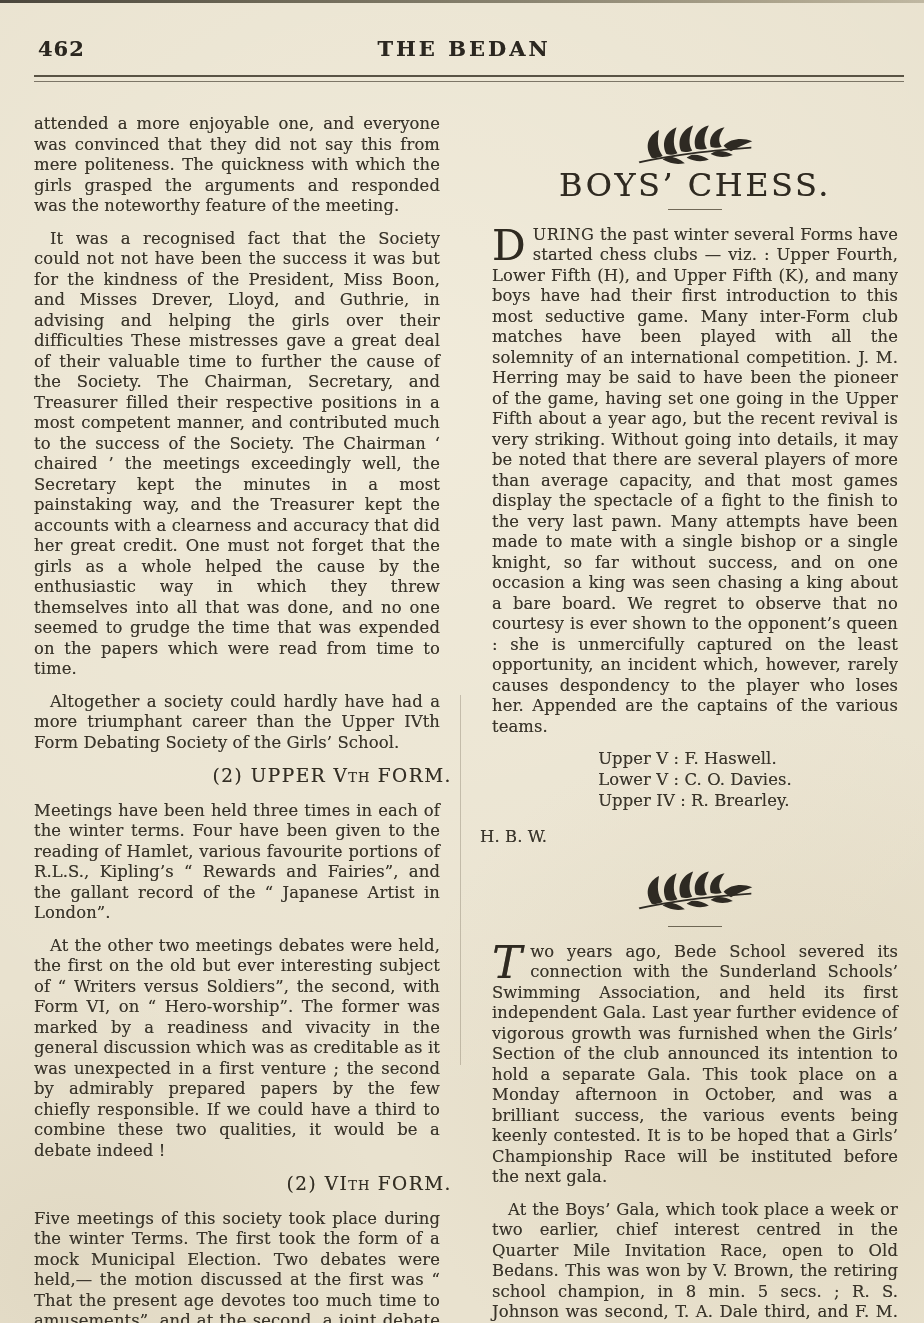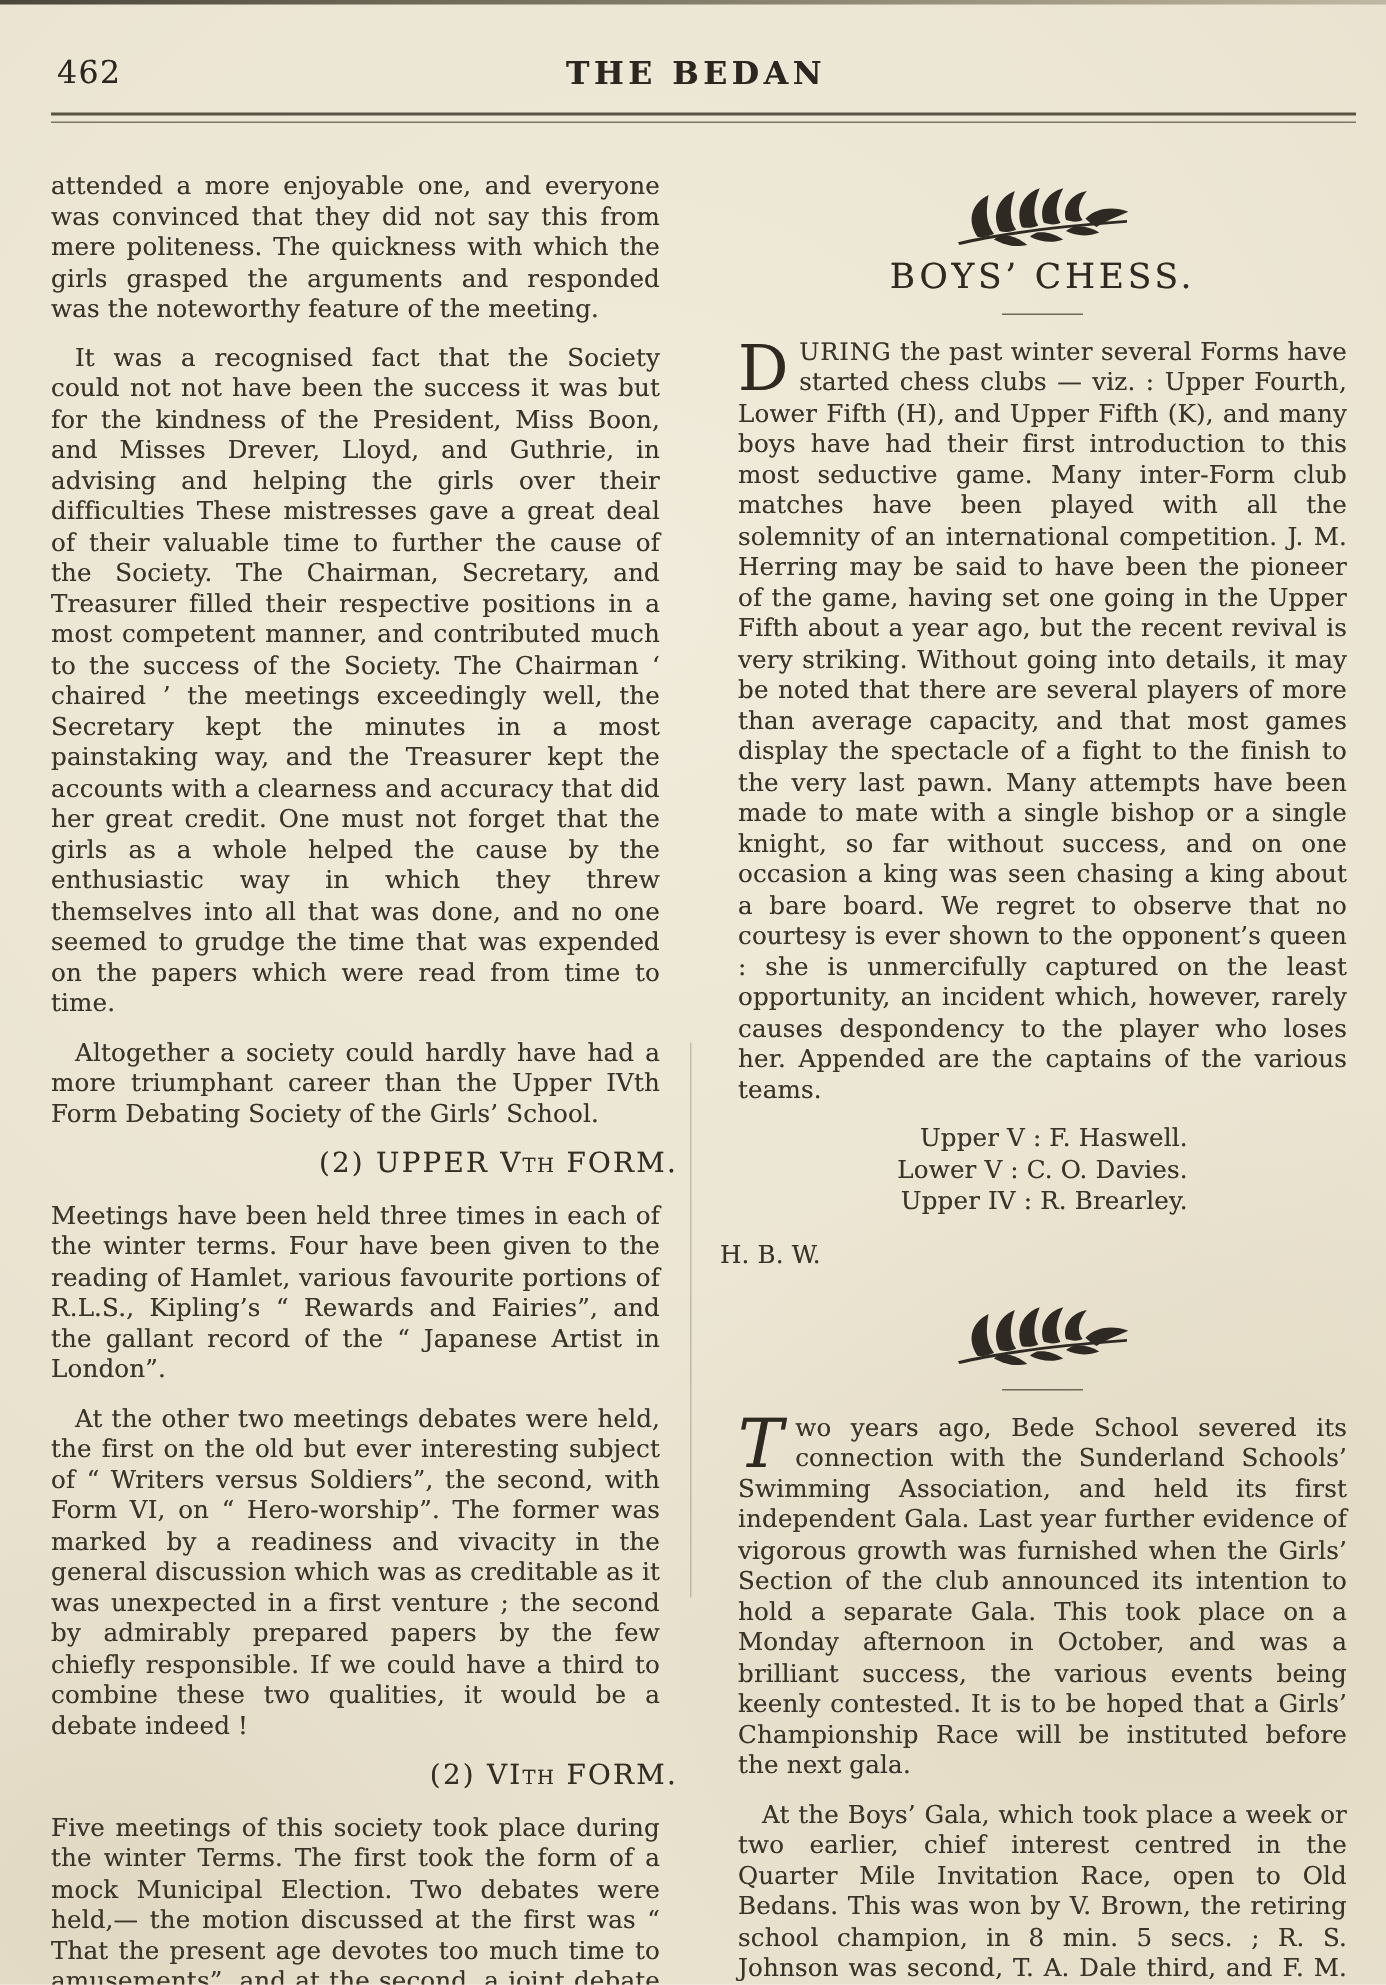--- a/index.html
+++ b/index.html
@@ -19,21 +19,21 @@
     text-shadow:0 0 0.4px rgba(57,52,42,0.55);
   }
   .scan-edge-top{
     position:absolute;top:0;left:0;right:0;height:3px;
     background:linear-gradient(to right,#2e2a22,#55503f 28%,#7a7460 58%,#a39a82 85%,#b8b09a);
     opacity:.85;
   }
   .masthead{position:relative;height:30px;margin-top:12px;}
   .page-num{
     position:absolute;left:16px;top:0;
-    font-size:21px;font-weight:normal;letter-spacing:1px;color:#2b2720;
+    font-size:21px;font-weight:bold;letter-spacing:1px;color:#2b2720;
   }
   .journal-title{
     position:absolute;left:0;right:0;top:0;margin:0;text-align:center;
     font-size:21px;font-weight:bold;letter-spacing:3px;color:#2b2720;
   }
   .rule-double{
     margin:9px 2px 0 12px;height:4px;
     border-top:2px solid rgba(64,58,44,0.85);
     border-bottom:1px solid rgba(64,58,44,0.65);
   }
@@ -48,34 +48,34 @@
   .col-divider{
     position:absolute;left:460px;top:695px;height:370px;width:1px;
     background:rgba(90,80,60,0.28);
   }
   h2.form-heading{
     margin:13px 0 9px;font-size:18.5px;font-weight:normal;
     letter-spacing:1.5px;text-align:right;color:#332e24;text-indent:0;
   }
   h2.form-heading .th-small{font-size:13px;letter-spacing:1px;}
   h2.section-title{
-    margin:8px 0 0;font-size:23px;font-weight:normal;
+    margin:8px 0 0;font-size:32px;font-weight:normal;
     letter-spacing:2.5px;text-align:center;color:#2f2a21;text-indent:0;
   }
   .title-rule{width:54px;border-top:1.6px solid rgba(80,72,55,0.8);margin:13px auto 15px;}
   .ornament{text-align:center;margin:17px 0 2px;line-height:0;}
   .ornament svg{height:48px;width:auto;}
   .dropcap{
     float:left;font-size:42px;line-height:35px;
     padding:3px 7px 0 0;color:#2f2a21;
   }
   .dropcap.script{font-style:italic;font-size:45px;line-height:36px;padding-right:8px;}
   .smallcaps-run{font-size:16px;letter-spacing:0.6px;}
   .captains{
-    width:fit-content;margin:2px auto 0;text-align:right;
+    width:fit-content;margin:2px auto 0;text-align:left;
   }
   .captains div{line-height:20.8px;}
   .signature{padding-right:46px;margin-top:16px;}
 </style>
 </head>
 <body>
 
 <div class="page">
   <div class="scan-edge-top"></div>
 

